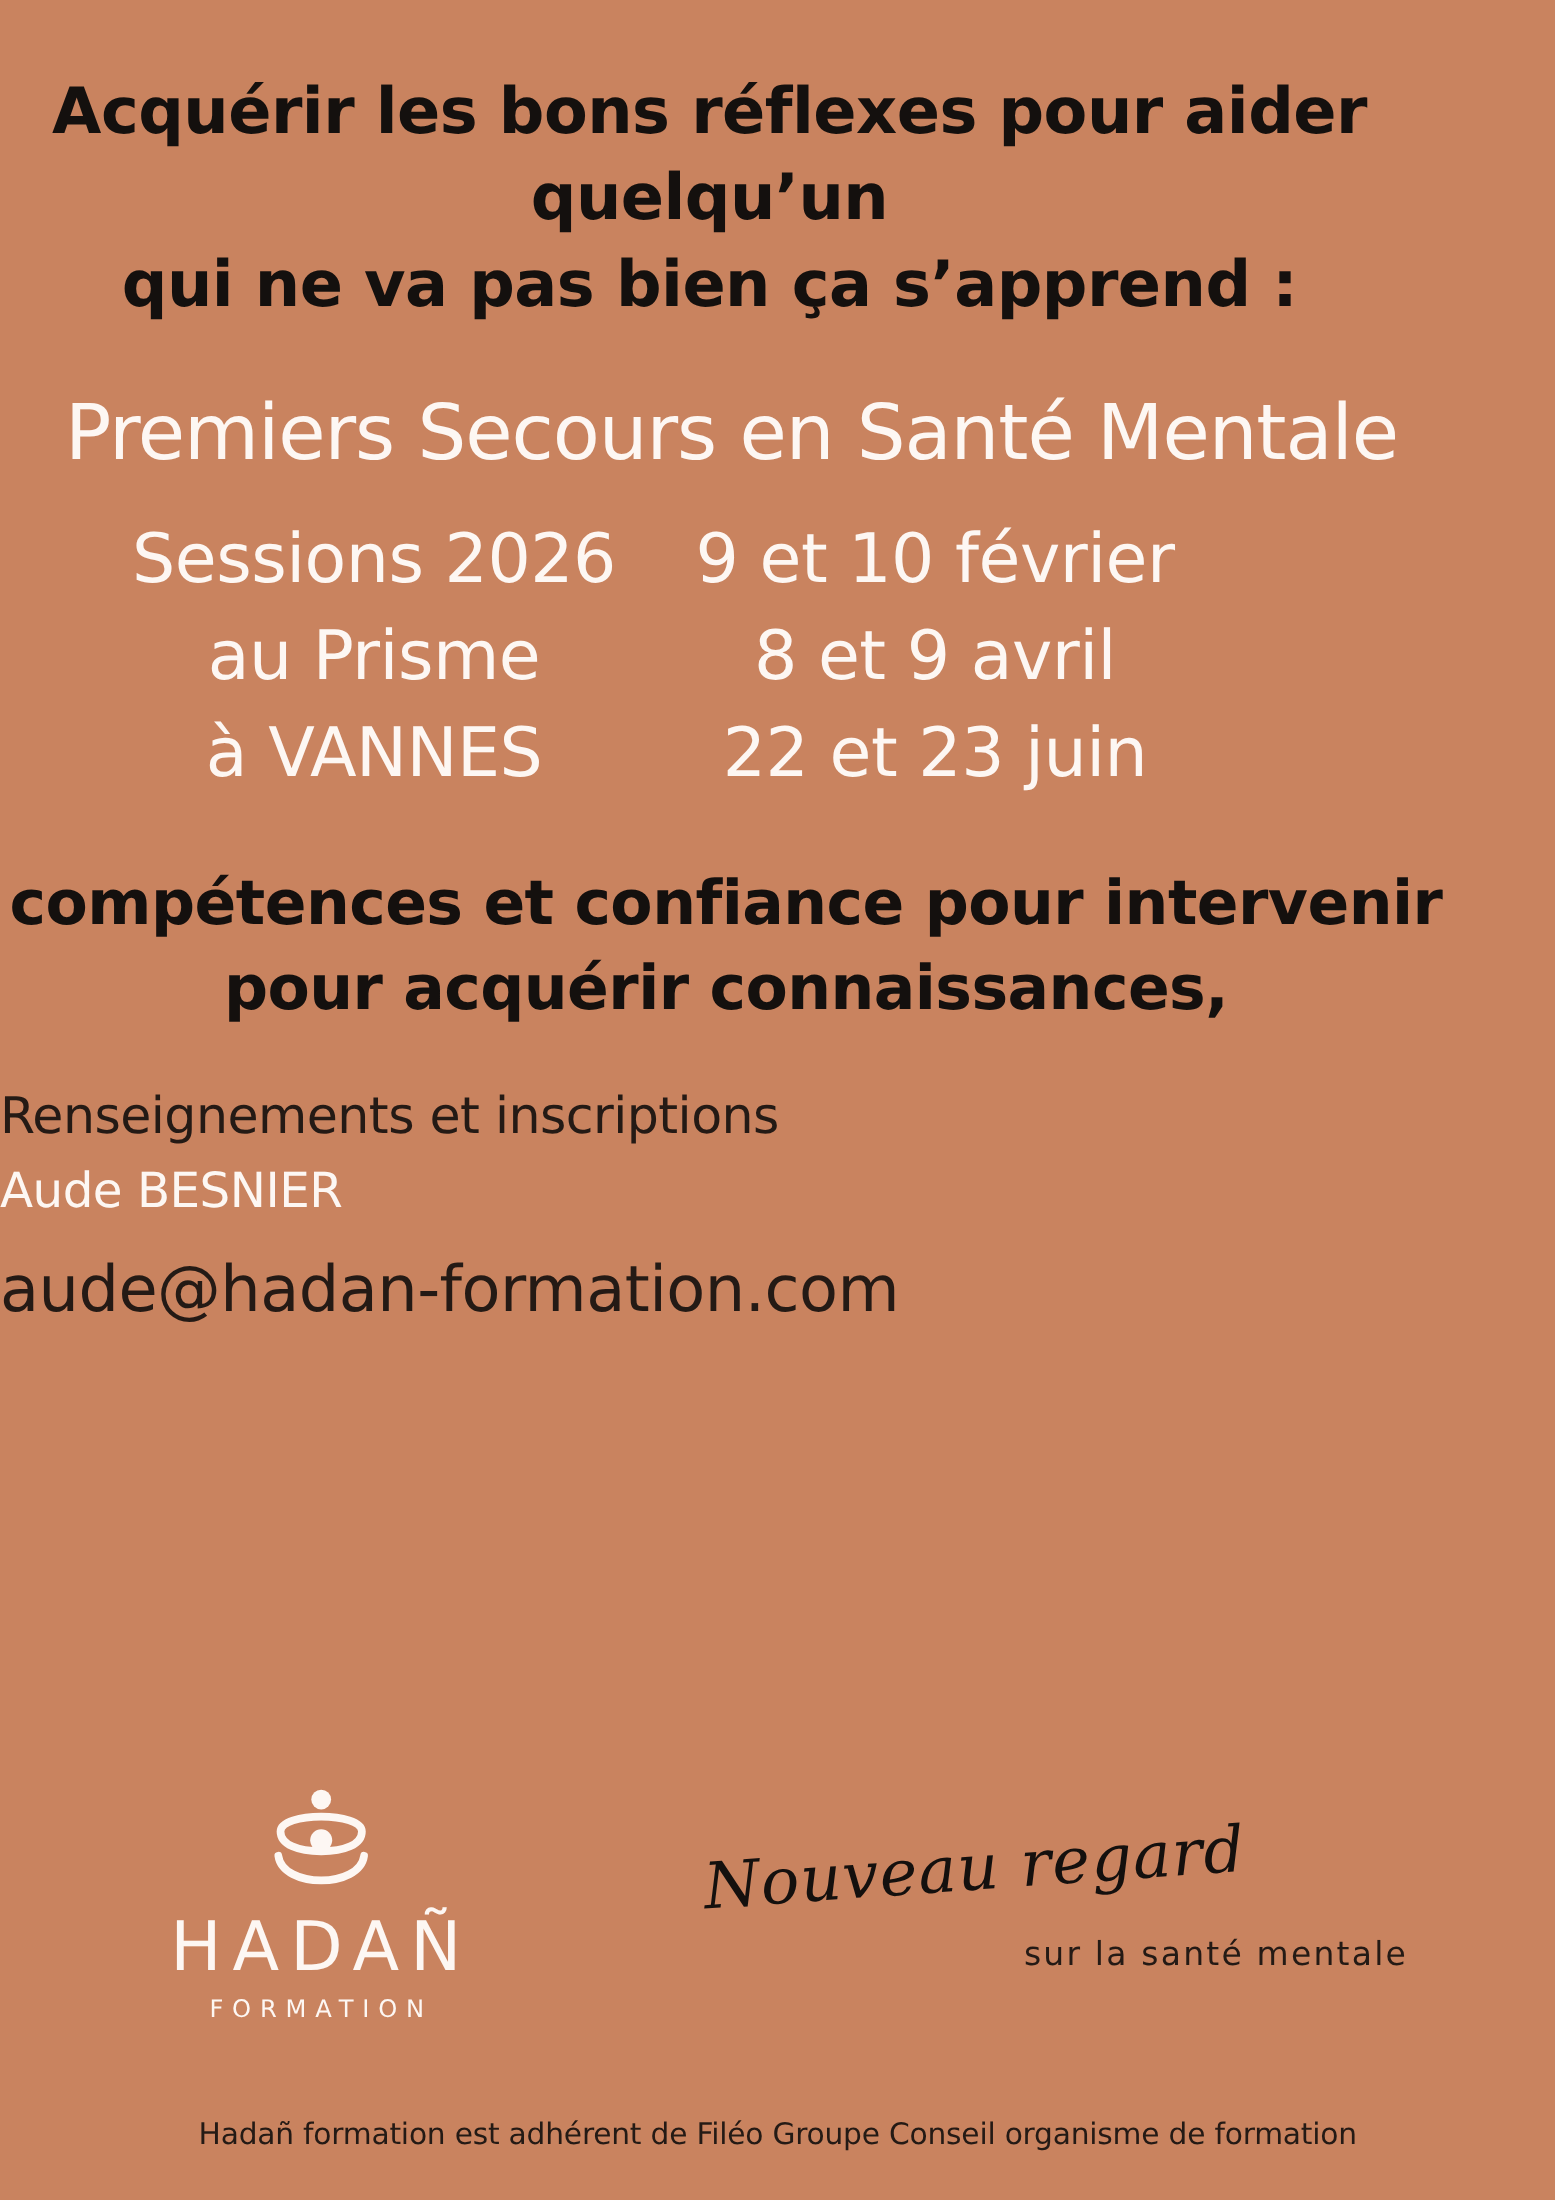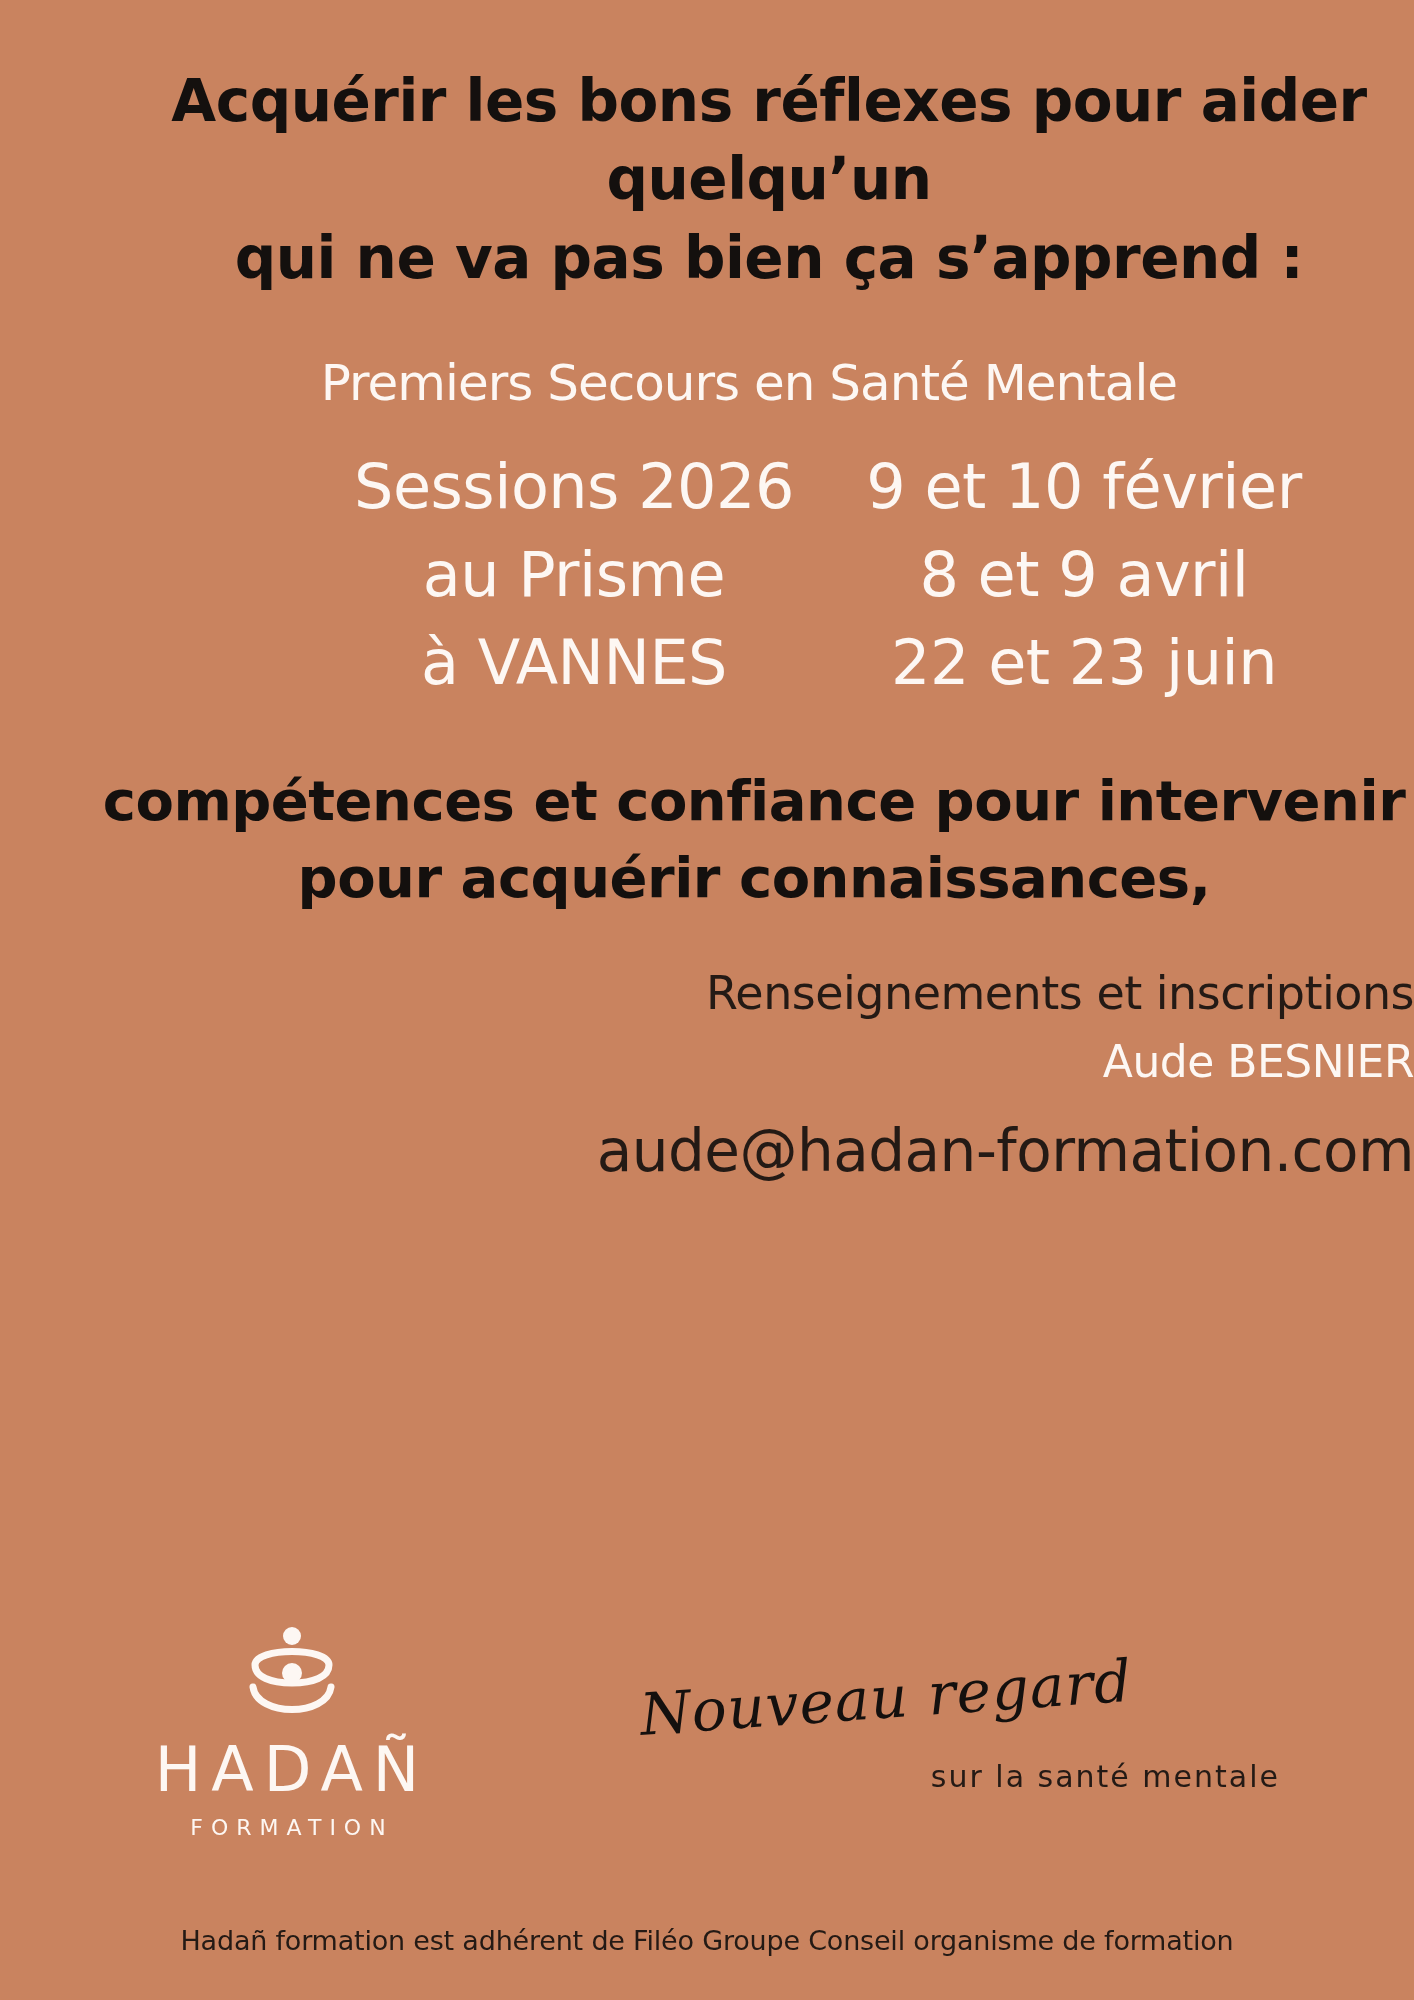--- a/index.html
+++ b/index.html
@@ -14,21 +14,21 @@
     overflow: hidden;
   }
   .poster {
     position: relative;
     width: 1414px;
     height: 2000px;
     background: #c9835f;
     box-sizing: border-box;
     display: flex;
     flex-direction: column;
-    align-items: flex-end;
+    align-items: flex-start;
   }
 
   
   .headline {
     width: 1290px;
     margin-top: 62px;
     text-align: center;
     color: #14100e;
     font-size: 58px;
     line-height: 1.35;
@@ -36,21 +36,21 @@
     letter-spacing: -0.5px;
   }
   .headline .l2 { display: block; }
 
   
   .main-title {
     width: 1330px;
     margin-top: 60px;
     text-align: center;
     color: #fdf7f3;
-    font-size: 50px;
+    font-size: 70px;
     line-height: 1.05;
     font-weight: 400;
     letter-spacing: -1px;
   }
 
   .subtitle {
     width: 1200px;
     margin-top: 26px;
     text-align: center;
     color: #241a15;

